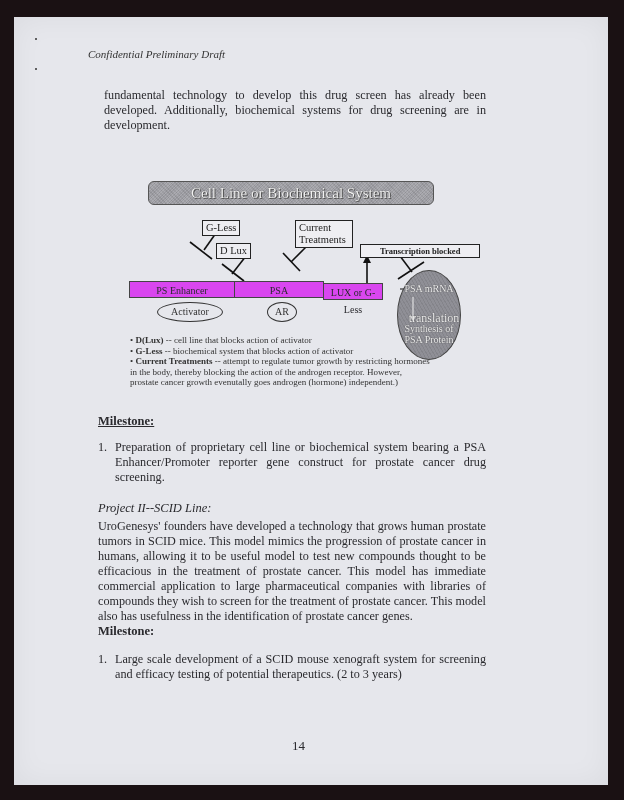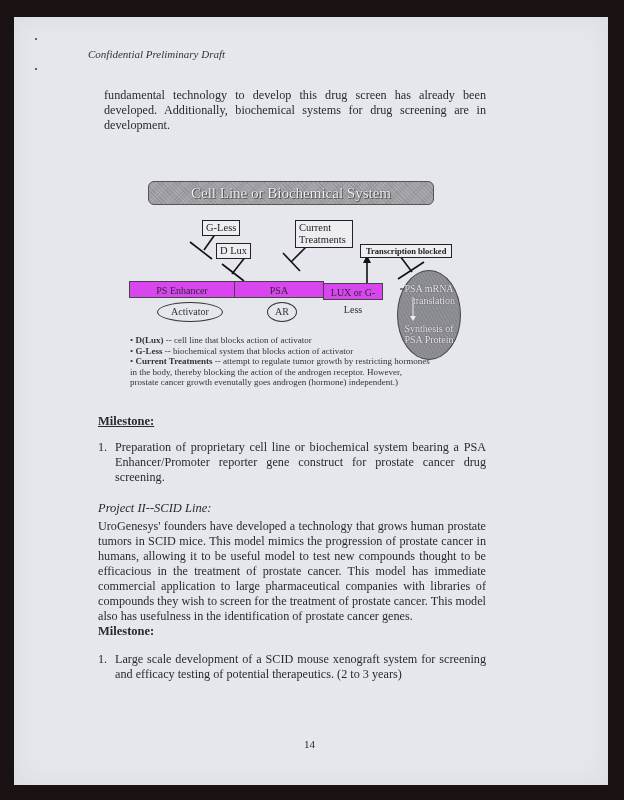--- a/index.html
+++ b/index.html
@@ -28,21 +28,21 @@
   .heading { position: absolute; left: 98px; font-weight: bold; font-size: 12.5px; }
   .ms1-heading { top: 414px; }
   .ms2-heading { top: 624px; }
   .item { position: absolute; left: 98px; width: 388px; font-size: 12.2px; line-height: 15px; }
   .item .num { position: absolute; left: 0; top: 0; }
   .item .txt { position: absolute; left: 17px; right: 0; text-align: justify; text-align-last: left; }
   .item1 { top: 440px; height: 32px; }
   .item2 { top: 652px; height: 32px; }
   .project-title { position: absolute; left: 98px; top: 501px; font-style: italic; font-size: 12.5px; }
   .body-para { top: 519px; left: 98px; width: 388px; }
-  .page-num { position: absolute; left: 304px; top: 738px; font-size: 11px; }
+  .page-num { position: absolute; left: 292px; top: 738px; font-size: 13px; }
 
   
   .diagram { position: absolute; left: 0; top: 0; width: 624px; height: 800px; pointer-events: none; }
   .diagram * { pointer-events: auto; }
   .banner {
     position: absolute; left: 148px; top: 181px; width: 284px; height: 22px;
     border: 1px solid #555; border-radius: 6px;
     background:
       repeating-linear-gradient(45deg, rgba(0,0,0,0.08) 0 1px, transparent 1px 3px),
       repeating-linear-gradient(-45deg, rgba(255,255,255,0.15) 0 1px, transparent 1px 2px),
@@ -50,41 +50,41 @@
     font-size: 15px; color: #f2f2f2; text-align: center; line-height: 22px;
     text-shadow: 0 0 1px #333, 1px 1px 0 #555;
   }
   .lbox {
     position: absolute; background: #eeeef2; border: 1px solid #222; font-size: 10.5px;
     line-height: 12px; padding: 1px 3px; color: #222;
   }
   .gless { left: 202px; top: 220px; }
   .dlux { left: 216px; top: 243px; }
   .curtreat { left: 295px; top: 220px; width: 50px; }
-  .transblocked { left: 360px; top: 244px; font-size: 8.5px; font-weight: bold; padding: 0 5px; }
+  .transblocked { left: 360px; top: 244px; font-size: 8.5px; font-weight: bold; padding: 0 19px; }
   .oval { position: absolute; border: 1px solid #333; border-radius: 50%; font-size: 10px; text-align: center; color: #333; margin-top: 40px; }
   .activator { left: 157px; top: 262px; width: 64px; height: 18px; line-height: 18px; }
   .ar { left: 267px; top: 262px; width: 28px; height: 18px; line-height: 18px; }
   .dna {
     position: absolute; top: 281px; height: 17px; border: 1px solid #444; font-size: 10px;
     text-align: center; line-height: 17px; background: #d946ef; box-sizing: border-box;
   }
   .seg1 { left: 129px; width: 106px; }
   .seg2 { left: 234px; width: 90px; }
   .seg3 { left: 323px; width: 60px; top: 283px; }
   .egg {
     position: absolute; left: 397px; top: 270px; width: 62px; height: 88px; border-radius: 50%;
     border: 1px solid #444;
     background:
       repeating-linear-gradient(60deg, rgba(0,0,0,0.08) 0 1px, transparent 1px 3px),
       #8f8f96;
     color: #f0f0f0; font-size: 10px; text-align: center; text-shadow: 0 0 1px #222;
   }
   .egg .mrna { position: absolute; top: 12px; left: 0; right: 0; }
-  .egg .transl { position: absolute; top: 24px; left: 10px; right: 0; font-size: 10px; }
+  .egg .transl { position: absolute; top: 40px; left: 10px; right: 0; font-size: 12px; }
   .egg .synth { position: absolute; top: 52px; left: 0; right: 0; line-height: 11px; }
   .legend { position: absolute; left: 130px; top: 335px; font-size: 9px; line-height: 10.5px; color: #333; width: 300px; }
   .legend b { font-weight: bold; }
 </style>
 </head>
 <body>
 
 <div class="page"></div>
 <span class="dot" style="left:35px;top:38px"></span>
 <span class="dot" style="left:35px;top:68px"></span>

